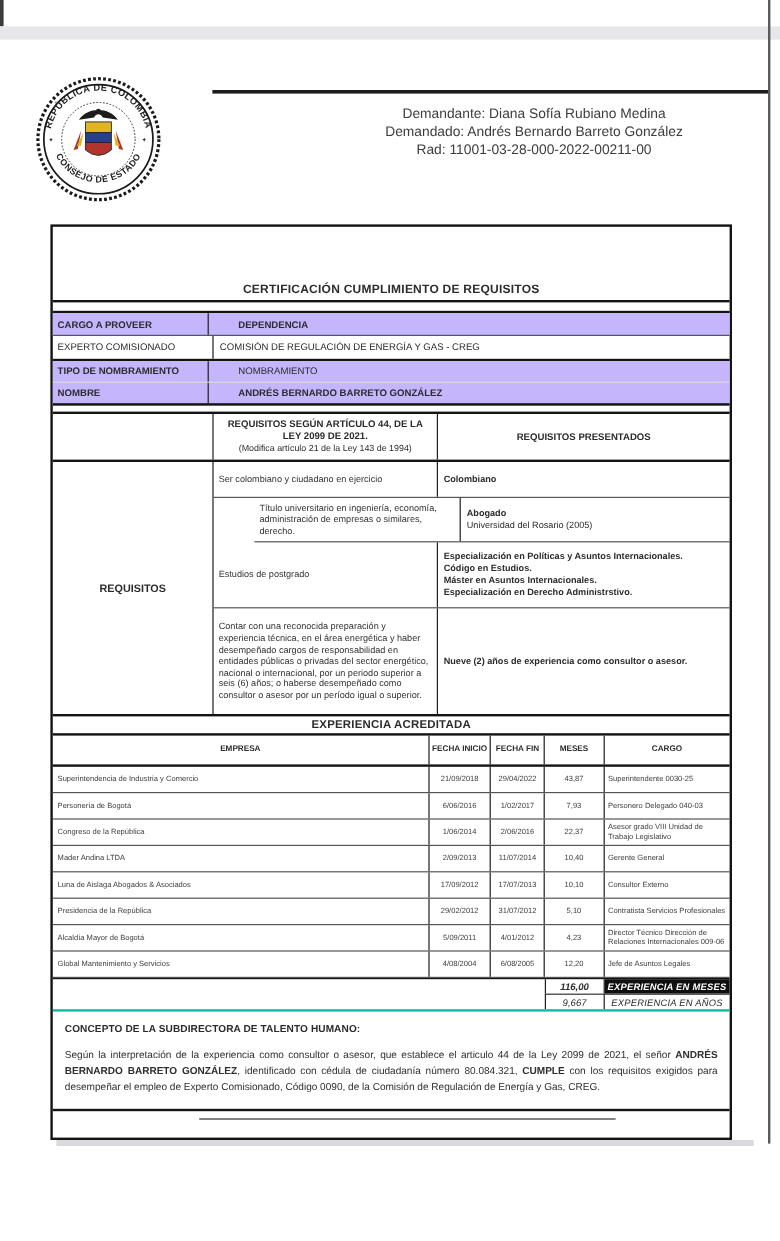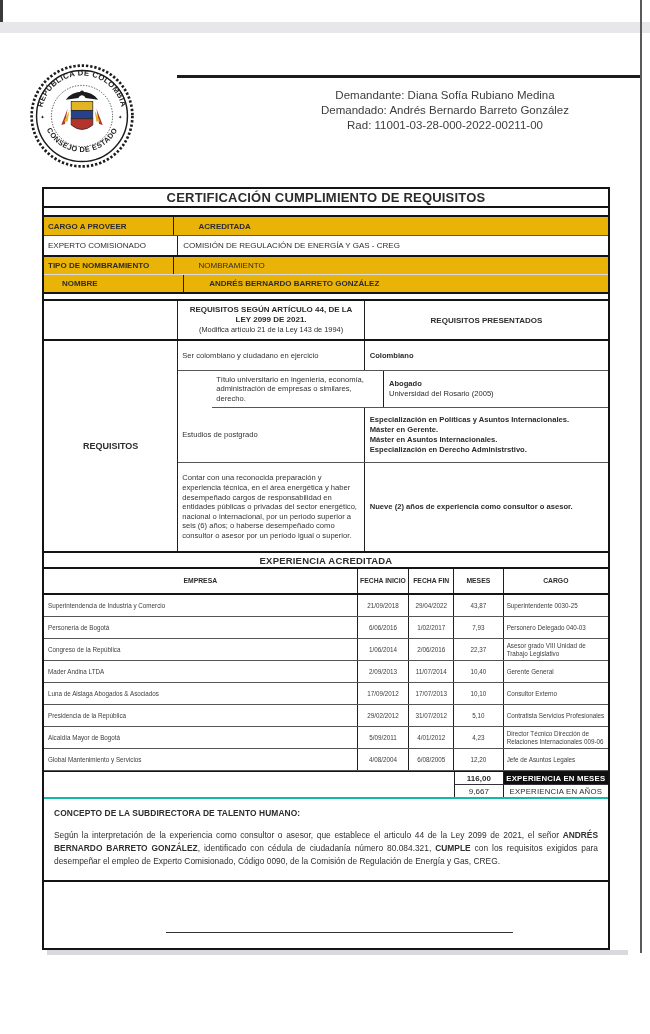--- a/index.html
+++ b/index.html
@@ -20,30 +20,30 @@
 
   
   .tbl{position:absolute;left:42px;top:187px;width:568px;height:763px;
        border:2.5px solid #141414;display:flex;flex-direction:column;background:#fff;}
   .row{display:flex;flex-direction:row;width:100%;}
   .cell{display:flex;align-items:center;overflow:hidden;}
   .b-r{border-right:1.5px solid #1f1f1f;}
   .b-b2{border-bottom:2px solid #141414;}
   .b-b1{border-bottom:1px solid #555;}
   .b-blight{border-bottom:1px solid #dcdcdc;}
-  .gray{background:#eab308;gap:20px;}
+  .gray{background:#c4b5fd;gap:20px;}
   .bold{font-weight:bold;}
   .center{justify-content:center;text-align:center;}
 
-  .row-title{height:19px;font-size:13px;letter-spacing:.2px;}
+  .row-title{height:19px;font-size:10px;letter-spacing:.2px;margin-top:44px;}
   .row-spacer1{height:9px;}
   .row-label{height:19px;font-size:8px;}
   .row-value{height:21px;font-size:8px;}
   .row-tipo{height:18px;font-size:8px;}
-  .row-nombre{height:19px;font-size:8px;padding-left:14px;}
+  .row-nombre{height:19px;font-size:8px;}
   .row-spacer2{height:7px;}
   .col-l{width:23.8%;padding-left:4px;}
   .col-r{width:76.2%;padding-left:5px;}
 
   .req-header{height:40px;font-size:8px;}
   .rq-c1{width:23.8%;}
   .rq-c2{width:33.1%;flex-direction:column;justify-content:center;line-height:10px;padding:16px 6px;}
   .rq-c3{width:43.1%;}
   .rq-note{font-weight:normal;font-size:7.4px;}
   .req-body{display:flex;flex-direction:row;}
@@ -67,21 +67,21 @@
   .c-mes{width:8.8%;}
   .c-car{width:18.5%;}
   .exp-row{display:flex;flex-direction:row;height:22px;border-bottom:1px solid #555;}
   .exp-cell{display:flex;align-items:center;font-size:6.3px;line-height:8px;color:#3d3d3d;
             overflow:hidden;border-right:1.5px solid #1f1f1f;}
   .exp-cell.c-emp{padding-left:4px;}
   .exp-cell.c-ini,.exp-cell.c-fin,.exp-cell.c-mes{justify-content:center;text-align:center;}
   .exp-cell.c-car{padding-left:3px;border-right:none;}
   .exp-header .c-car{border-right:none;}
 
-  .sum-row{display:flex;flex-direction:row;height:13px;}
+  .sum-row{display:flex;flex-direction:row;height:13px;font-style:italic;}
   .sum-left{width:72.7%;}
   .sum-val{width:8.8%;justify-content:center;font-size:8px;border-left:1.5px solid #1f1f1f;
            border-right:1.5px solid #1f1f1f;}
   .sum-lab{width:18.5%;justify-content:center;font-size:7.8px;letter-spacing:.2px;}
   .sum-black{background:#0f0f0f;color:#fff;}
 
   .concepto{height:83px;border-top:2px solid #14b8a6;padding:9px 10px 4px 10px;font-size:8.4px;}
   .concepto-heading{font-weight:bold;font-size:8.4px;letter-spacing:.1px;}
   .concepto-par{margin-top:11px;text-align:justify;line-height:13px;color:#303030;}
 
@@ -142,21 +142,21 @@
   </div>
 
   <div class="tbl">
 
     <div class="row row-title center cell bold b-b2">CERTIFICACIÓN CUMPLIMIENTO DE REQUISITOS</div>
 
     <div class="row row-spacer1 b-b2"></div>
 
     <div class="row row-label gray b-b1">
       <div class="cell col-l bold b-r">CARGO A PROVEER</div>
-      <div class="cell col-r bold">ACREDITADA</div>
+      <div class="cell col-r bold">DEPENDENCIA</div>
     </div>
 
     <div class="row row-value b-b2">
       <div class="cell col-l b-r">EXPERTO COMISIONADO</div>
       <div class="cell col-r">COMISIÓN DE REGULACIÓN DE ENERGÍA Y GAS - CREG</div>
     </div>
 
     <div class="row row-tipo gray b-blight">
       <div class="cell col-l bold b-r">TIPO DE NOMBRAMIENTO</div>
       <div class="cell col-r">NOMBRAMIENTO</div>
@@ -190,21 +190,21 @@
           <div class="req-cell">Título universitario en ingeniería, economía, administración de empresas o similares, derecho.</div>
           <div class="pres-cell">
             <div class="bold">Abogado</div>
             <div>Universidad del Rosario (2005)</div>
           </div>
         </div>
         <div class="req-row rr-c">
           <div class="req-cell">Estudios de postgrado</div>
           <div class="pres-cell bold">
             <div>Especialización en Políticas y Asuntos Internacionales.</div>
-            <div>Máster en Gerente.</div>
+            <div>Código en Estudios.</div>
             <div>Máster en Asuntos Internacionales.</div>
             <div>Especialización en Derecho Administrstivo.</div>
           </div>
         </div>
         <div class="req-row rr-d">
           <div class="req-cell">Contar con una reconocida preparación y experiencia técnica, en el área energética y haber desempeñado cargos de responsabilidad en entidades públicas o privadas del sector energético, nacional o internacional, por un periodo superior a seis (6) años; o haberse desempeñado como consultor o asesor por un período igual o superior.</div>
           <div class="pres-cell bold">Nueve (2) años de experiencia como consultor o asesor.</div>
         </div>
       </div>
     </div>

